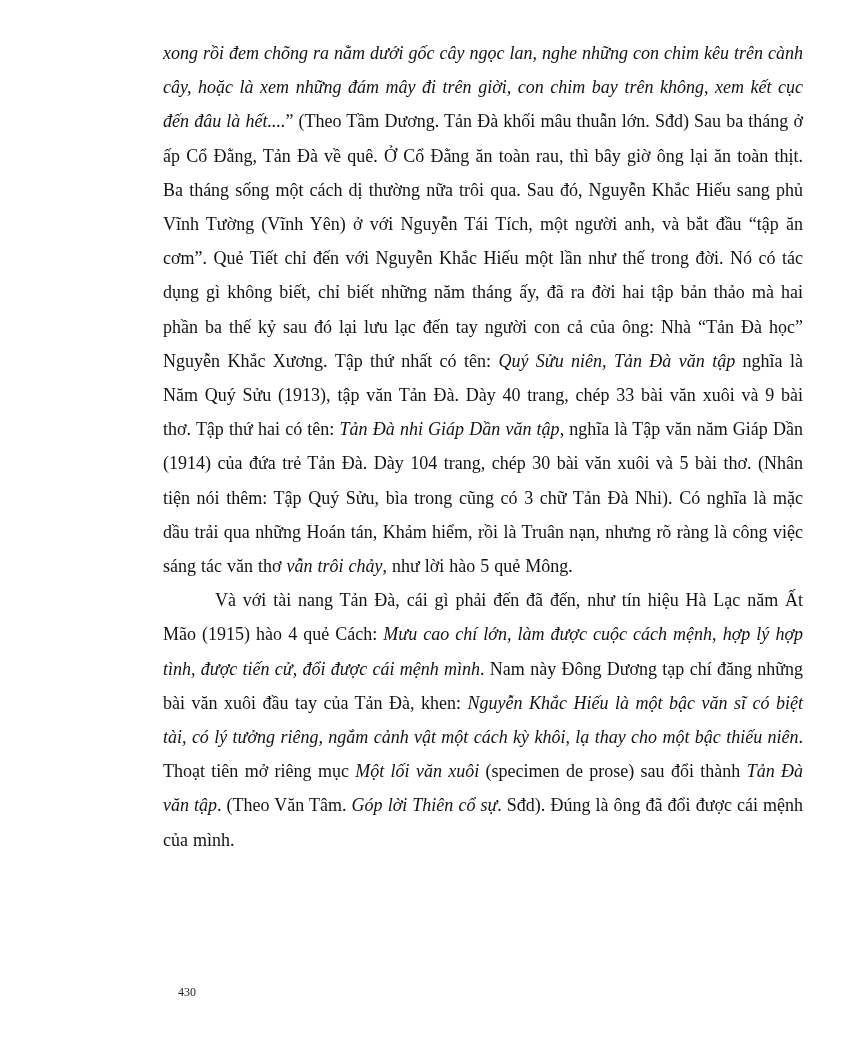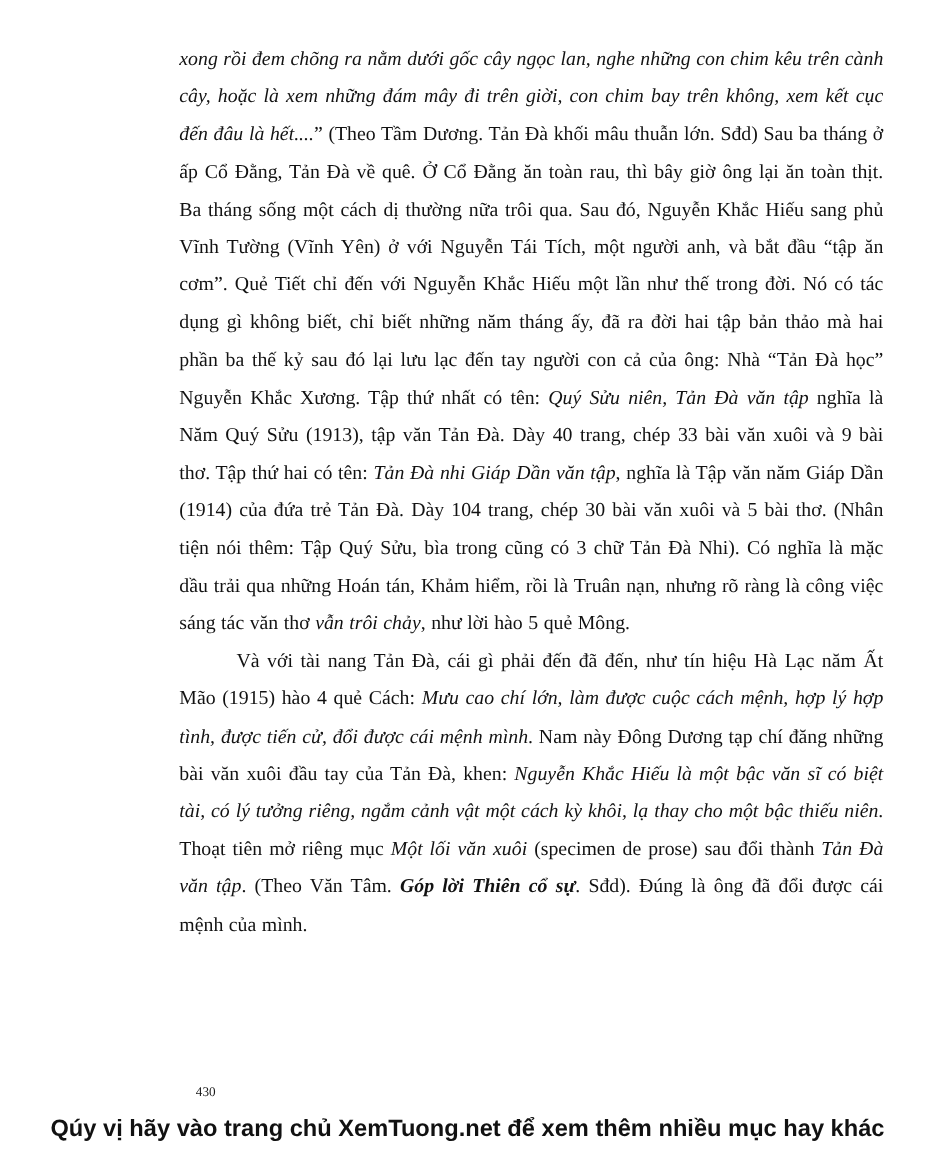--- a/index.html
+++ b/index.html
@@ -57,21 +57,21 @@
     line-height: 34.2px;
     text-align: justify;
     text-justify: inter-word;
     color: #121212;
     word-spacing: 0.5px;
   }
   .textblock p.indent {
     text-indent: 52px;
   }
   .it { font-style: italic; }
-  .bi { font-style: italic; font-weight: bold; }
+  .bi { font-style: italic; font-weight: normal; }
 
   
   .page-number {
     position: absolute;
     left: 178px;
     top: 985px;
     font-size: 12px;
     color: #1a1a1a;
     z-index: 2;
   }
@@ -103,17 +103,14 @@
 <div class="page">
 
 
   <div class="textblock">
     <p class="para"><span class="it">xong rồi đem chõng ra nằm dưới gốc cây ngọc lan, nghe những con chim kêu trên cành cây, hoặc là xem những đám mây đi trên giời, con chim bay trên không, xem kết cục đến đâu là hết....</span><span>” (Theo Tầm Dương. </span><span>Tản Đà khối mâu thuẫn lớn</span><span>. Sđd) Sau ba tháng ở ấp Cổ Đằng, Tản Đà về quê. Ở Cổ Đằng ăn toàn rau, thì bây giờ ông lại ăn toàn thịt. Ba tháng sống một cách dị thường nữa trôi qua. Sau đó, Nguyễn Khắc Hiếu sang phủ Vĩnh Tường (Vĩnh Yên) ở với Nguyễn Tái Tích, một người anh, và bắt đầu “tập ăn cơm”. Quẻ Tiết chỉ đến với Nguyễn Khắc Hiếu một lần như thế trong đời. Nó có tác dụng gì không biết, chỉ biết những năm tháng ấy, đã ra đời hai tập bản thảo mà hai phần ba thế kỷ sau đó lại lưu lạc đến tay người con cả của ông: Nhà “Tản Đà học” Nguyễn Khắc Xương. Tập thứ nhất có tên: </span><span class="it">Quý Sửu niên, Tản Đà văn tập</span><span> nghĩa là Năm Quý Sửu (1913), tập văn Tản Đà. Dày 40 trang, chép 33 bài văn xuôi và 9 bài thơ. Tập thứ hai có tên: </span><span class="it">Tản Đà nhi Giáp Dần văn tập</span><span>, nghĩa là Tập văn năm Giáp Dần (1914) của đứa trẻ Tản Đà. Dày 104 trang, chép 30 bài văn xuôi và 5 bài thơ. (Nhân tiện nói thêm: Tập Quý Sửu, bìa trong cũng có 3 chữ Tản Đà Nhi). Có nghĩa là mặc dầu trải qua những Hoán tán, Khảm hiểm, rồi là Truân nạn, nhưng rõ ràng là công việc sáng tác văn thơ </span><span class="it">vẫn trôi chảy</span><span>, như lời hào 5 quẻ Mông.</span></p>
     <p class="para indent"><span>Và với tài nang Tản Đà, cái gì phải đến đã đến, như tín hiệu Hà Lạc năm Ất Mão (1915) hào 4 quẻ Cách: </span><span class="it">Mưu cao chí lớn, làm được cuộc cách mệnh, hợp lý hợp tình, được tiến cử, đổi được cái mệnh mình</span><span>. Nam này Đông Dương tạp chí đăng những bài văn xuôi đầu tay của Tản Đà, khen: </span><span class="it">Nguyễn Khắc Hiếu là một bậc văn sĩ có biệt tài, có lý tưởng riêng, ngắm cảnh vật một cách kỳ khôi, lạ thay cho một bậc thiếu niên</span><span>. Thoạt tiên mở riêng mục </span><span class="it">Một lối văn xuôi</span><span> (specimen de prose) sau đổi thành </span><span class="it">Tản Đà văn tập</span><span>. (Theo Văn Tâm. </span><span class="bi">Góp lời Thiên cổ sự</span><span>. Sđd). Đúng là ông đã đổi được cái mệnh của mình.</span></p>
   </div>
 
   <div class="page-number">430</div>
 
-  <div class="footer-banner">
-    <span class="banner-text">Qúy vị hãy vào trang chủ XemTuong.net để xem thêm nhiều mục hay khác</span>
-  </div>
 
 </div>
 
 </body></html>

